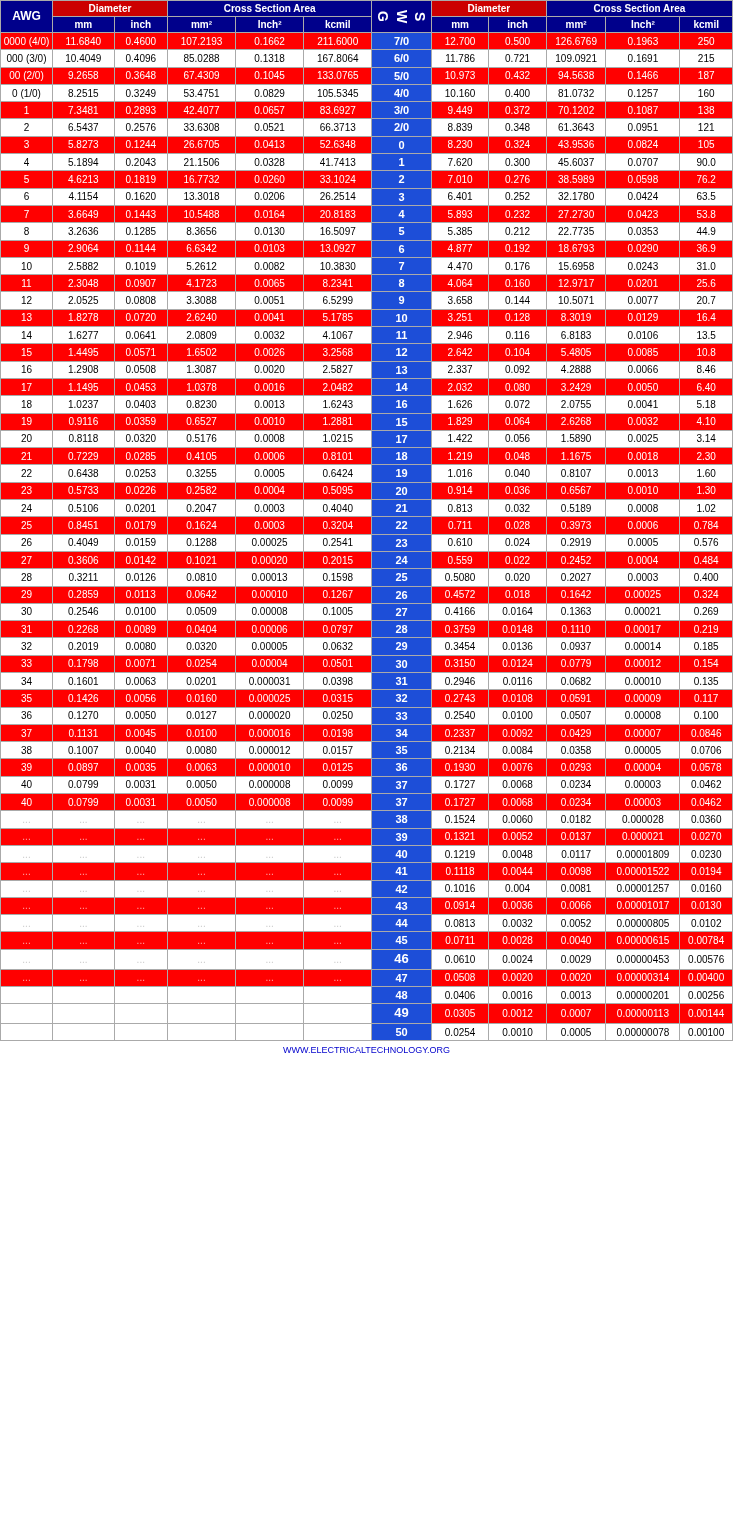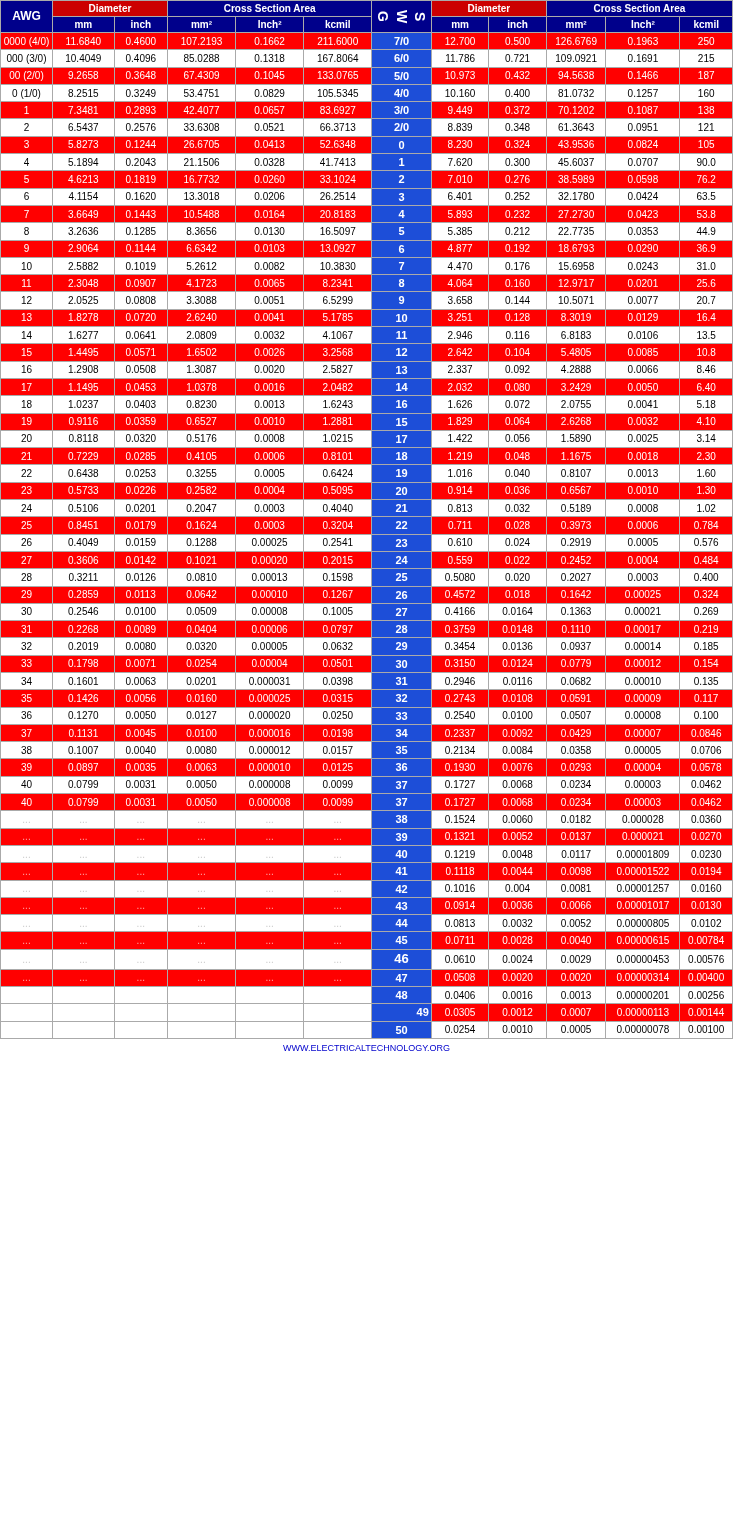--- a/index.html
+++ b/index.html
@@ -858,21 +858,21 @@
         <td class="swg-w">0.00000201</td>
         <td class="swg-w">0.00256</td>
       </tr>
       <tr>
         <td></td>
         <td></td>
         <td></td>
         <td></td>
         <td></td>
         <td></td>
-        <td class="swg-mid" style="font-weight: bold; font-size: 11px; text-align: right;">49</td>
+        <td class="swg-mid" style="font-weight: bold; font-size: 13px;">49</td>
         <td class="swg-r">0.0305</td>
         <td class="swg-r">0.0012</td>
         <td class="swg-r">0.0007</td>
         <td class="swg-r">0.00000113</td>
         <td class="swg-r">0.00144</td>
       </tr>
       <tr>
         <td></td>
         <td></td>
         <td></td>

